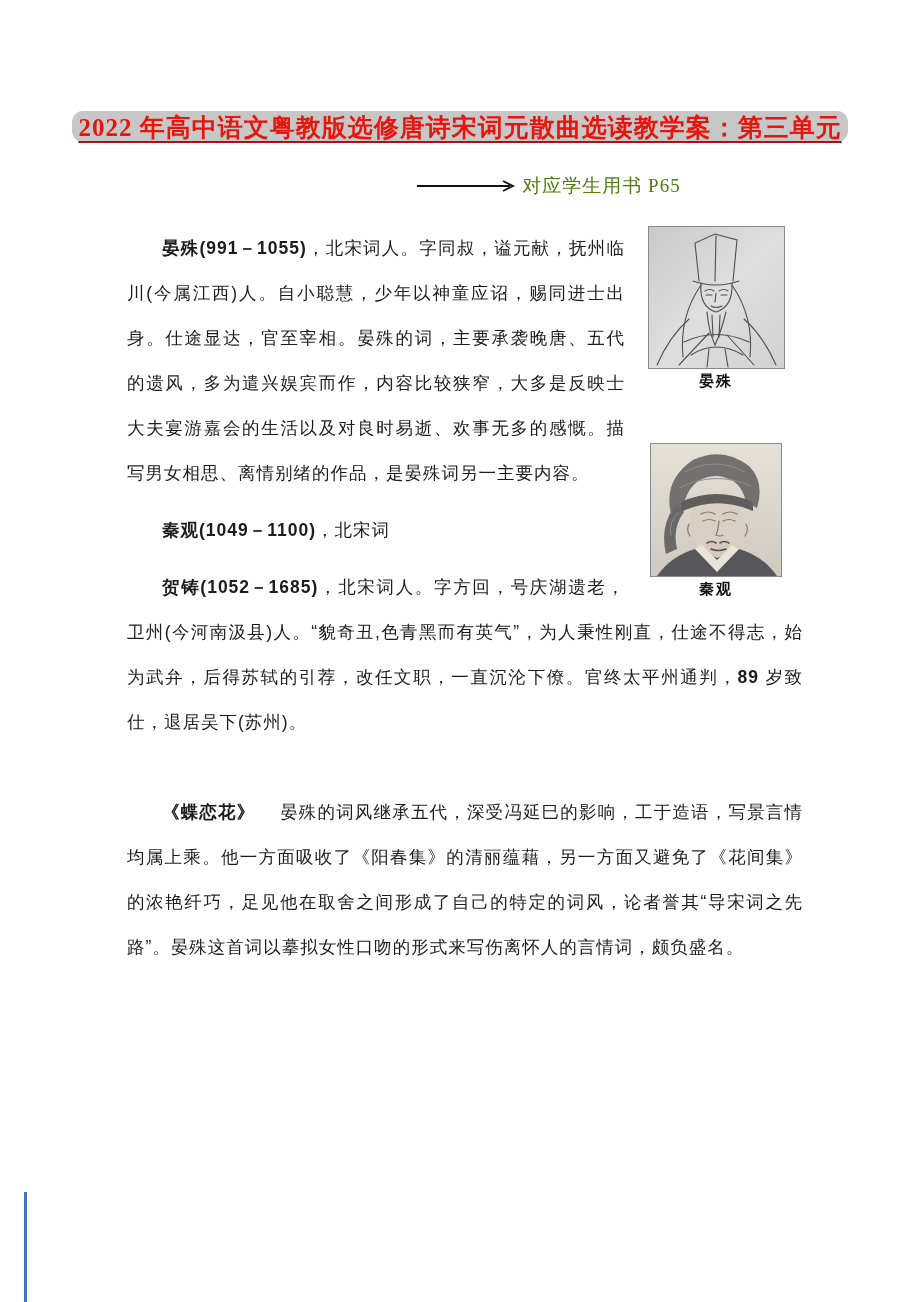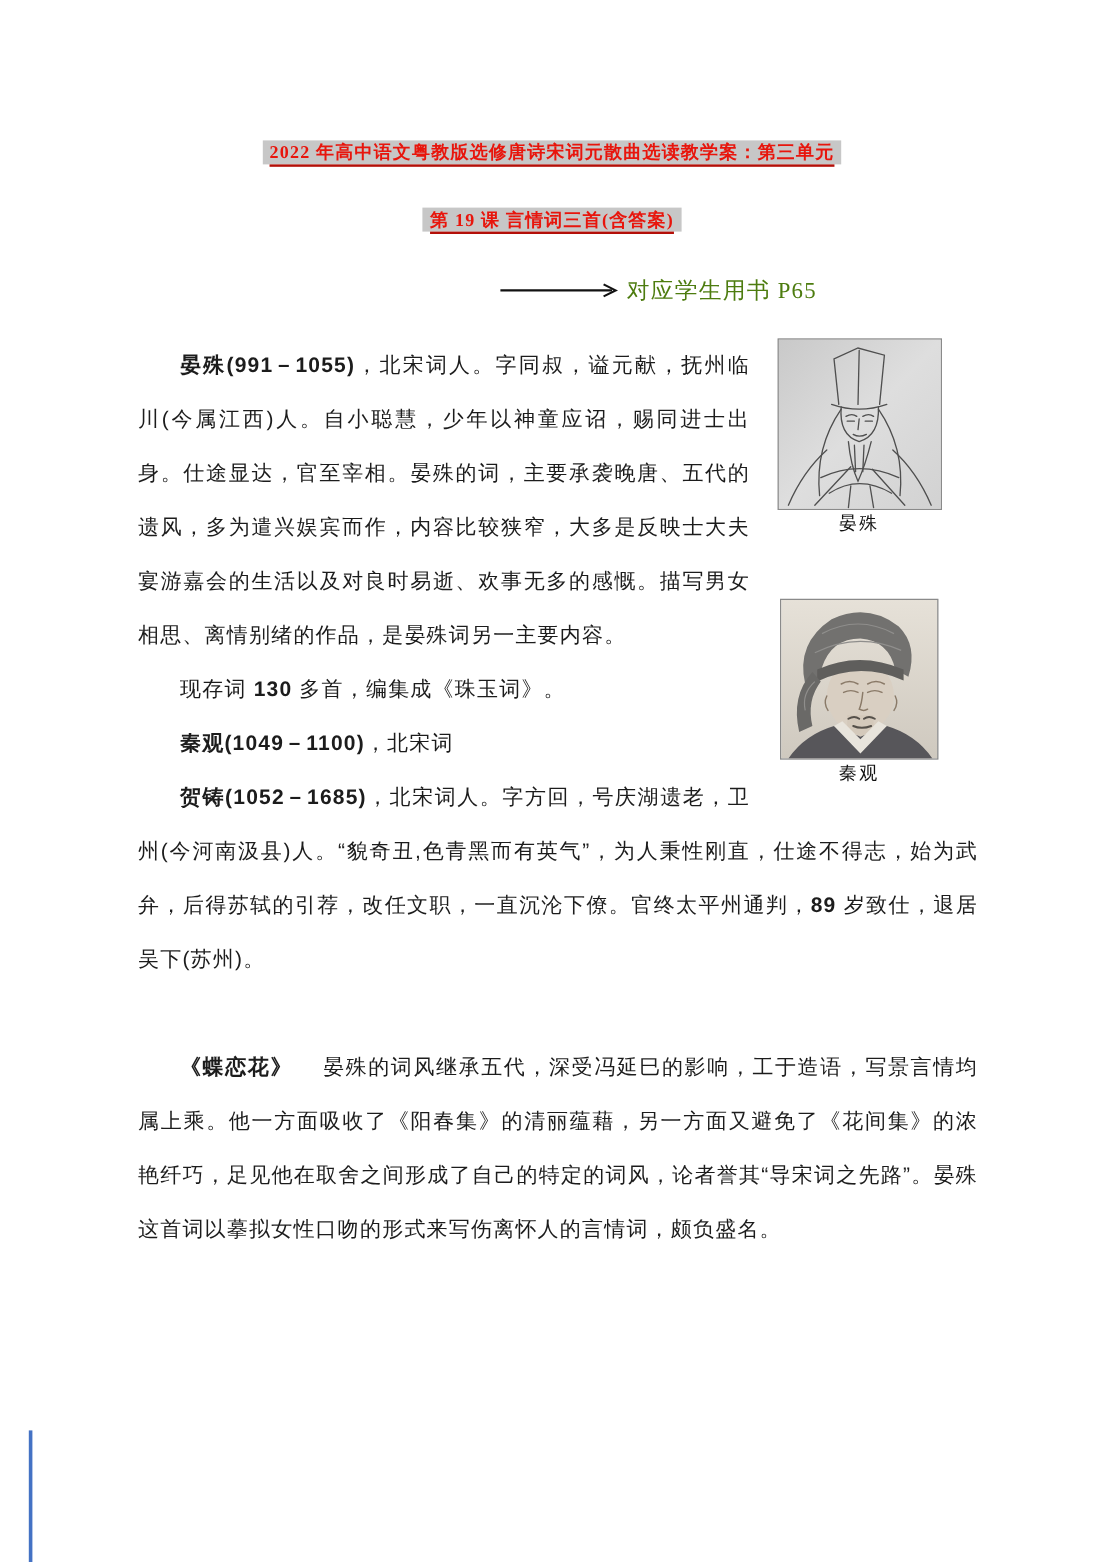--- a/index.html
+++ b/index.html
@@ -5,64 +5,61 @@
   html,body { margin:0; padding:0; background:#ffffff; }
   .page {
     position:relative; width:920px; height:1302px; margin:0 auto;
     background:#ffffff; overflow:hidden;
     font-family:"Liberation Sans", sans-serif; color:#1f1f1f;
   }
   
   .doc-title { padding-top:100px; text-align:center; font-family:"Liberation Serif", serif; }
   .title-line { height:56px; line-height:56px; }
   .title-line .hl {
-    background:#c7c7c7; color:#e8150c; font-size:15px; font-weight:bold;
+    background:#c7c7c7; color:#e8150c; font-size:25px; font-weight:bold;
     padding:3px 6px 1px 6px;
     text-decoration:underline; text-decoration-color:#b40f08; text-decoration-thickness:2px;
-    text-underline-offset:5px; letter-spacing:1px;
+    text-underline-offset:5px; letter-spacing:1px;border-radius:11px;
   }
   
   .pointer-row {
     margin-top:16px; display:flex; align-items:center; justify-content:center;
     transform:translateX(88px); height:28px;
   }
   .pointer-arrow { display:flex; align-items:center; }
   .pointer-text {
     font-family:"Liberation Serif", serif; font-weight:normal; font-size:19px;
     margin-left:3px; letter-spacing:1px; color:#4d7c0f;
   }
   
   .body-text {
     margin:26px 105px 0 115px; font-size:17.5px; line-height:45px;
     text-align:justify; letter-spacing:1px; color:#1c1c1c;
   }
-  .paras p { margin:0; text-indent:2em; }
+  .paras p { margin:12px; text-indent:2em; }
   .b { font-weight:bold; }
   .section2 { margin-top:45px; }
   
   .fig { float:right; clear:right; width:150px; margin:0 24px 4px 16px; text-align:center; }
   .fig2 { margin-top:46px; }
   .fig-box { width:135px; height:141px; margin:0 auto; border:1px solid #8a8a8a; background:#ddd; }
   .fig2 .fig-box { width:130px; height:132px; }
   .fig-box svg { display:block; }
-  .fig-caption { font-size:15px; line-height:24px; letter-spacing:2px; color:#111; }
+  .fig-caption { font-size:15px; line-height:24px; letter-spacing:2px; color:#111;font-weight:bold; }
   
   .blue-edge { position:absolute; left:24px; top:1192px; width:3px; height:110px; background:#4472c4; }
 </style>
 </head>
 <body>
 
 <div class="page">
 
   <div class="doc-title">
     <div class="title-line">
       <span class="hl">2022 年高中语文粤教版选修唐诗宋词元散曲选读教学案：第三单元</span>
-    </div>
-    <div class="title-line">
-      <span class="hl">第 19 课 言情词三首(含答案)</span>
     </div>
   </div>
 
   <div class="pointer-row">
     <span class="pointer-arrow">
       <svg width="104" height="14" viewBox="0 0 104 14">
         <line x1="2" y1="7" x2="95" y2="7" stroke="#111" stroke-width="1.8"></line>
         <path d="M88,2 L98,7 L88,12" fill="none" stroke="#111" stroke-width="1.8"></path>
       </svg>
     </span>
@@ -149,21 +146,20 @@
           </g>
           <path d="M6,132 Q20,112 44,105 L66,114 L88,105 Q112,112 126,132 Z" fill="#57565a"></path>
           <path d="M44,105 L66,128 L88,105 L81,101 L66,116 L51,101 Z" fill="#e8e4dc"></path>
         </svg>
       </div>
       <div class="fig-caption">秦观</div>
     </div>
 
     <div class="paras">
         <p><span class="b">晏殊(991－1055)</span><span>，北宋词人。字同叔，谥元献，抚州临川(今属江西)人。自小聪慧，少年以神童应诏，赐同进士出身。仕途显达，官至宰相。晏殊的词，主要承袭晚唐、五代的遗风，多为遣兴娱宾而作，内容比较狭窄，大多是反映士大夫宴游嘉会的生活以及对良时易逝、欢事无多的感慨。描写男女相思、离情别绪的作品，是晏殊词另一主要内容。</span></p>
-        <p><span>现存词 </span><span class="b">130</span><span> 多首，编集成《珠玉词》。</span></p>
         <p><span class="b">秦观(1049－1100)</span><span>，北宋词</span></p>
         <p><span class="b">贺铸(1052－1685)</span><span>，北宋词人。字方回，号庆湖遗老，卫州(今河南汲县)人。“貌奇丑,色青黑而有英气”，为人秉性刚直，仕途不得志，始为武弁，后得苏轼的引荐，改任文职，一直沉沦下僚。官终太平州通判，</span><span class="b">89</span><span> 岁致仕，退居吴下(苏州)。</span></p>
       </div>
     <div class="paras section2">
         <p><span class="b">《蝶恋花》</span><span>　 晏殊的词风继承五代，深受冯延巳的影响，工于造语，写景言情均属上乘。他一方面吸收了《阳春集》的清丽蕴藉，另一方面又避免了《花间集》的浓艳纤巧，足见他在取舍之间形成了自己的特定的词风，论者誉其“导宋词之先路”。晏殊这首词以摹拟女性口吻的形式来写伤离怀人的言情词，颇负盛名。</span></p>
       </div>
   </div>
 
   <div class="blue-edge"></div>
 </div>

